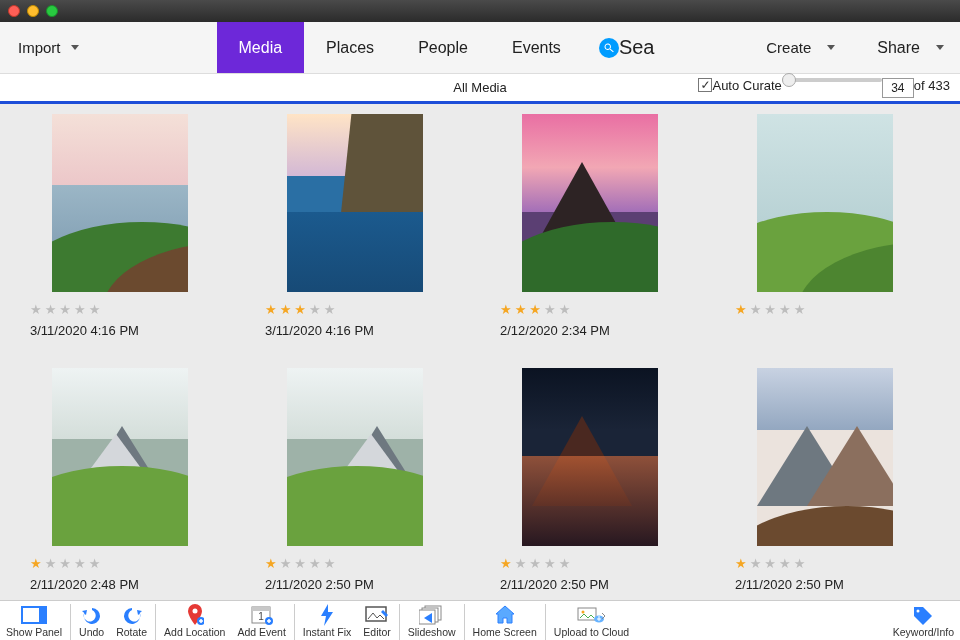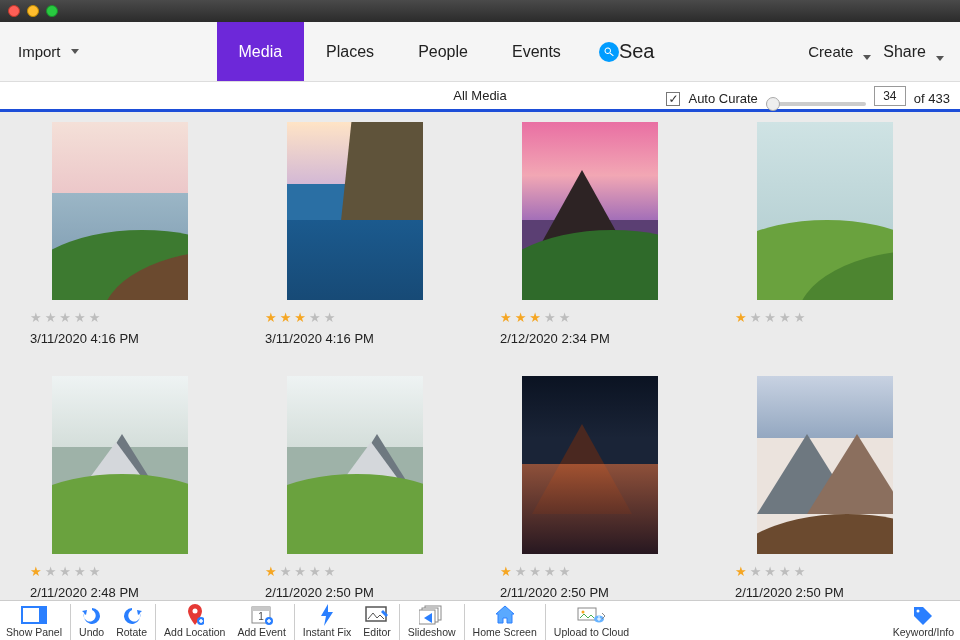--- a/index.html
+++ b/index.html
@@ -6,39 +6,39 @@
 html, body { width: 960px; height: 640px; font-family: "Helvetica Neue", Arial, sans-serif; font-size: 13px; color: #222; overflow: hidden; background: #fff; }
 
 
 .titlebar { height: 22px; background: linear-gradient(#4a4a4a, #2b2b2b); display: flex; align-items: center; padding: 0 8px; gap: 7px; }
 .traffic { width: 12px; height: 12px; border-radius: 50%; }
 .tr-close { background: #ff5f57; border: 1px solid #c0392b; }
 .tr-min { background: #ffbd2e; border: 1px solid #c08a00; }
 .tr-max { background: #28c940; border: 1px solid #1a8f2a; }
 
 
-.topbar { height: 60px; background: #f5f5f5; border-bottom: 1px solid #ddd; display: flex; align-items: center; }
+.topbar { height: 52px; background: #f5f5f5; border-bottom: 1px solid #ddd; display: flex; align-items: center; }
 .import-group { display: flex; align-items: center; gap: 10px; padding: 0 18px; }
 .import-label { font-size: 15px; }
 .caret-down { width: 0; height: 0; border-left: 4px solid transparent; border-right: 4px solid transparent; border-top: 5px solid #555; display: inline-block; }
 
 .tabbar { display: flex; align-items: center; margin-left: 120px; height: 100%; }
 .tab { padding: 0 22px; height: 100%; display: flex; align-items: center; font-size: 16px; cursor: pointer; }
 .tab.active { background: #6d28d9; color: #fff; }
 .search-icon { width: 20px; height: 20px; border-radius: 50%; background: #009cff; display: inline-flex; align-items: center; justify-content: center; margin-left: 16px; }
 .search-icon svg { width: 12px; height: 12px; fill: #fff; }
 .search-text { margin-left: 0; font-size: 20px; }
 
 .right-actions { margin-left: auto; display: flex; align-items: center; gap: 12px; padding-right: 16px; }
-.right-actions .grp { display: flex; align-items: flex-end; gap: 10px; }
+.right-actions .grp { display: flex; align-items: center; gap: 16px; margin-left: 30px; }
 
 
 .filterbar { height: 30px; background: #fff; border-bottom: 3px solid #1d4ed8; display: flex; align-items: center; padding: 0 10px; font-size: 13px; }
 .fb-title { position: absolute; left: 50%; transform: translateX(-50%); }
-.fb-right { margin-left: auto; display: flex; align-items: flex-end; gap: 8px; }
+.fb-right { margin-left: auto; display: flex; align-items: flex-start; }
 .checkbox { width: 14px; height: 14px; border: 1px solid #777; background: #fff; display: inline-flex; align-items: center; justify-content: center; }
 .checkbox.checked::after { content: "✓"; font-size: 12px; color: #333; line-height: 1; }
 .slider { width: 100px; height: 4px; background: #ccc; border-radius: 2px; position: relative; }
 .slider-thumb { position: absolute; left: 0; top: -5px; width: 14px; height: 14px; border-radius: 50%; background: #eee; border: 1px solid #aaa; }
 .count-box { width: 32px; height: 20px; border: 1px solid #999; text-align: center; font-size: 12px; line-height: 18px; }
 
 
 .grid { background: #ebebeb; height: 498px; overflow: auto; padding: 10px 30px 0 30px; display: grid; grid-template-columns: repeat(4, 1fr); column-gap: 40px; row-gap: 20px; }
 .card { width: 180px; }
 .thumb { width: 136px; height: 178px; margin: 0 auto; position: relative; overflow: hidden; }

